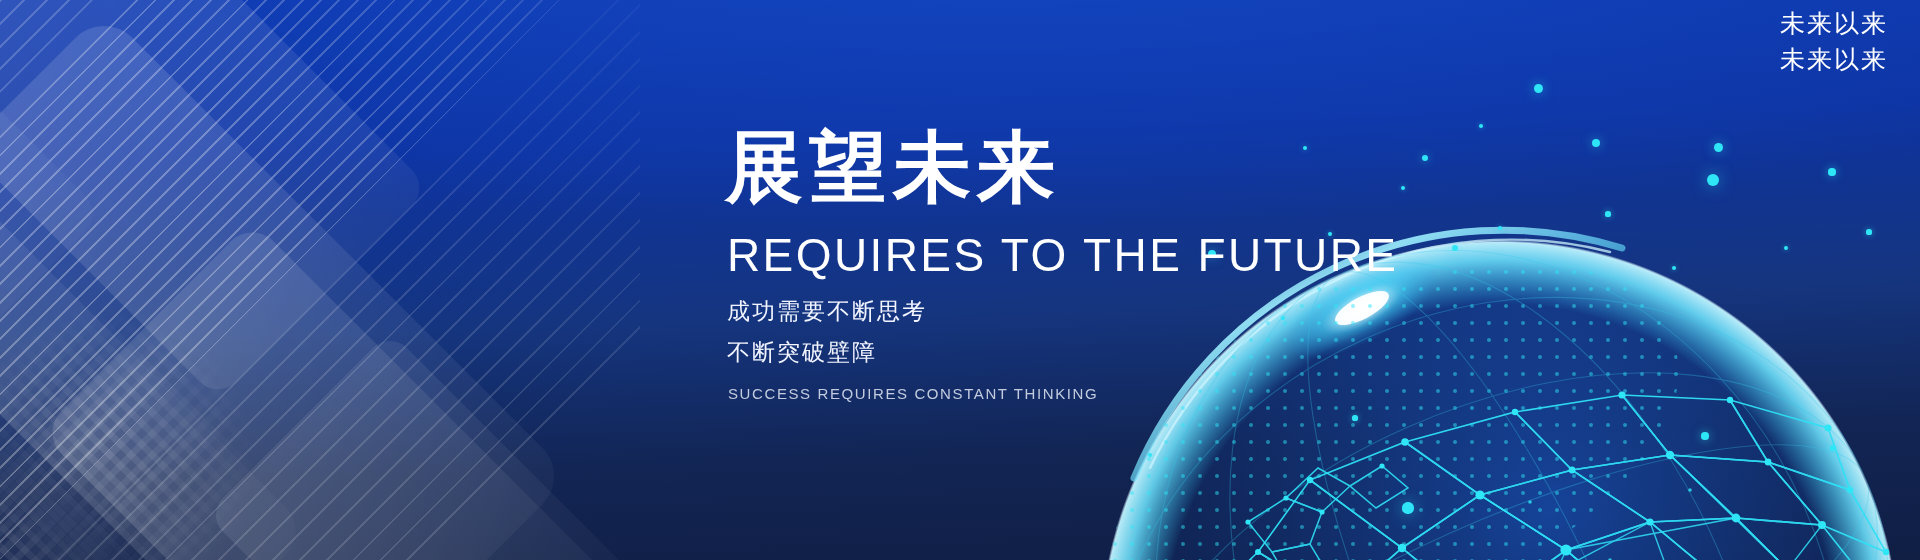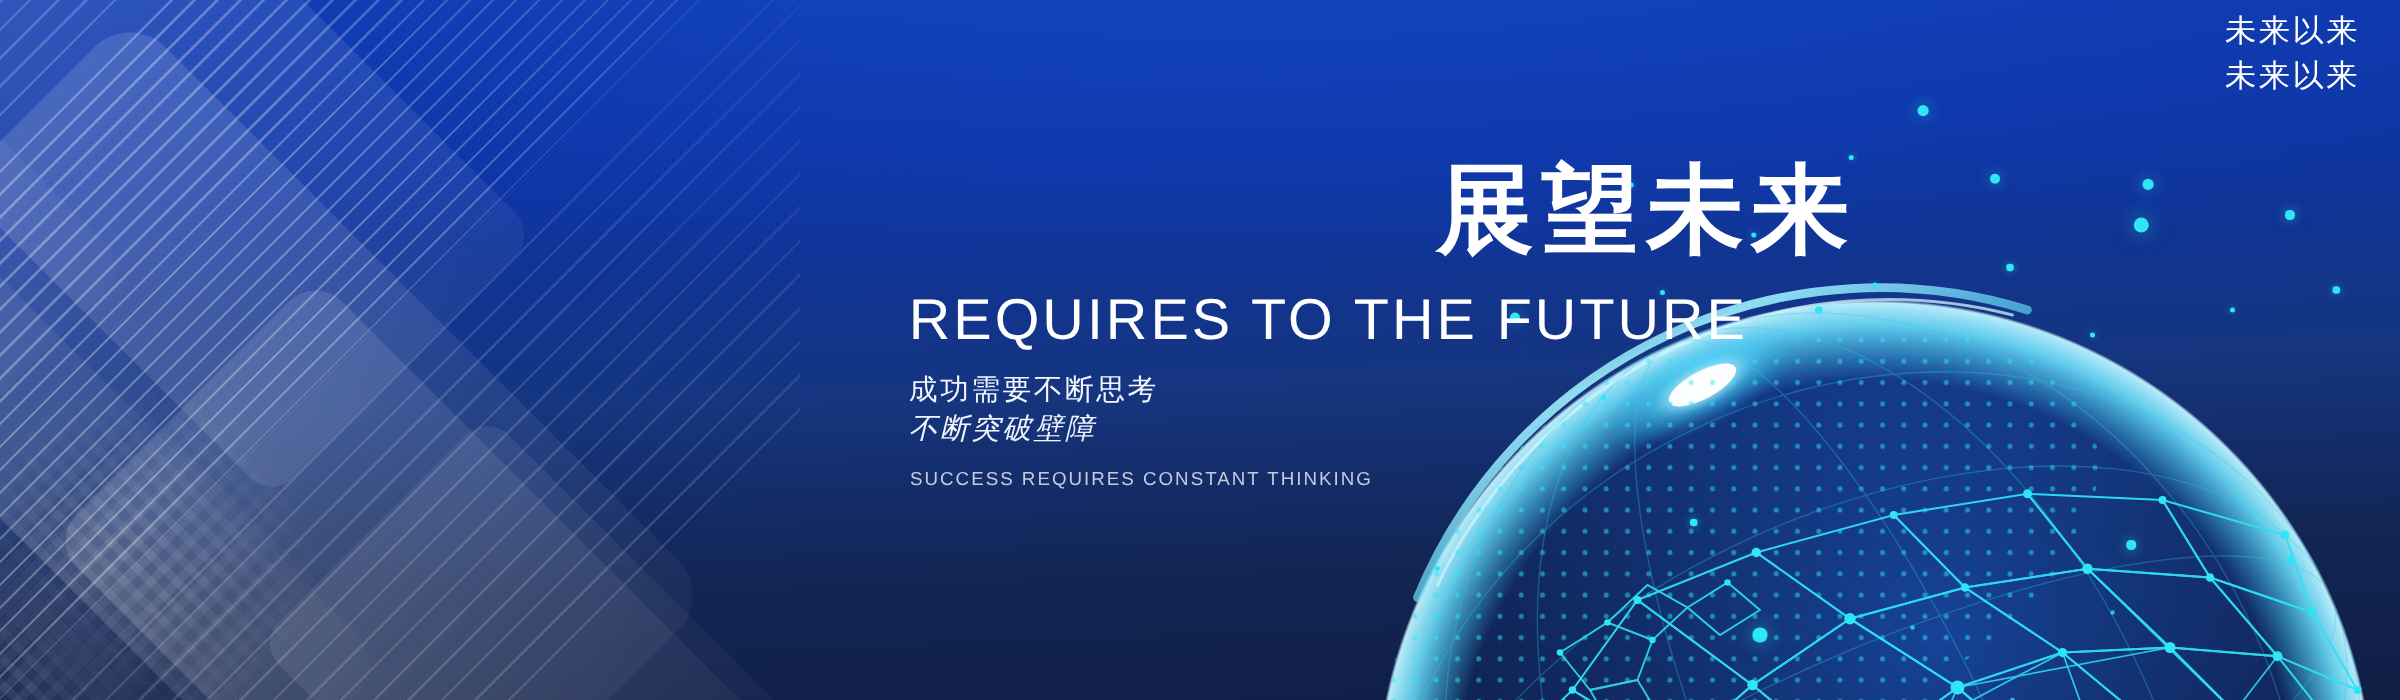--- a/index.html
+++ b/index.html
@@ -104,57 +104,57 @@
     width:760px;
   }
   #title-cn{
     font-size:78px;
     font-weight:700;
     color:#ffffff;
     letter-spacing:6px;
     line-height:1.0;
     margin:0;
     white-space:nowrap;
-    text-align:right;
   }
   #title-en{
     font-size:46px;
     font-weight:300;
     color:#ffffff;
     letter-spacing:2.4px;
     line-height:1.0;
     margin:26px 0 0 2px;
     white-space:nowrap;
   }
   .sub-cn{
     font-size:23px;
     font-weight:400;
     color:#f2f5ff;
     letter-spacing:2px;
     line-height:1.35;
     margin:18px 0 0 2px;
     white-space:nowrap;
   }
-  .sub-cn.second{margin-top:0;font-style:italic;}
+  .sub-cn.second{margin-top:10px;}
   .sub-en{
     font-size:15px;
     font-weight:400;
     color:#c3ccdf;
     letter-spacing:1.6px;
     line-height:1.62;
     margin:14px 0 0 3px;
     white-space:nowrap;
   }
   .sub-en.second{margin-top:0;}
 
   
   #corner-text{
     position:absolute;
     right:32px; top:8px;
     text-align:right;
+    font-family:Liberation Mono, monospace;
   }
   #corner-text div{
     font-size:25px;
     font-weight:400;
     color:#ffffff;
     letter-spacing:2px;
     line-height:1.42;
     white-space:nowrap;
   }
 

